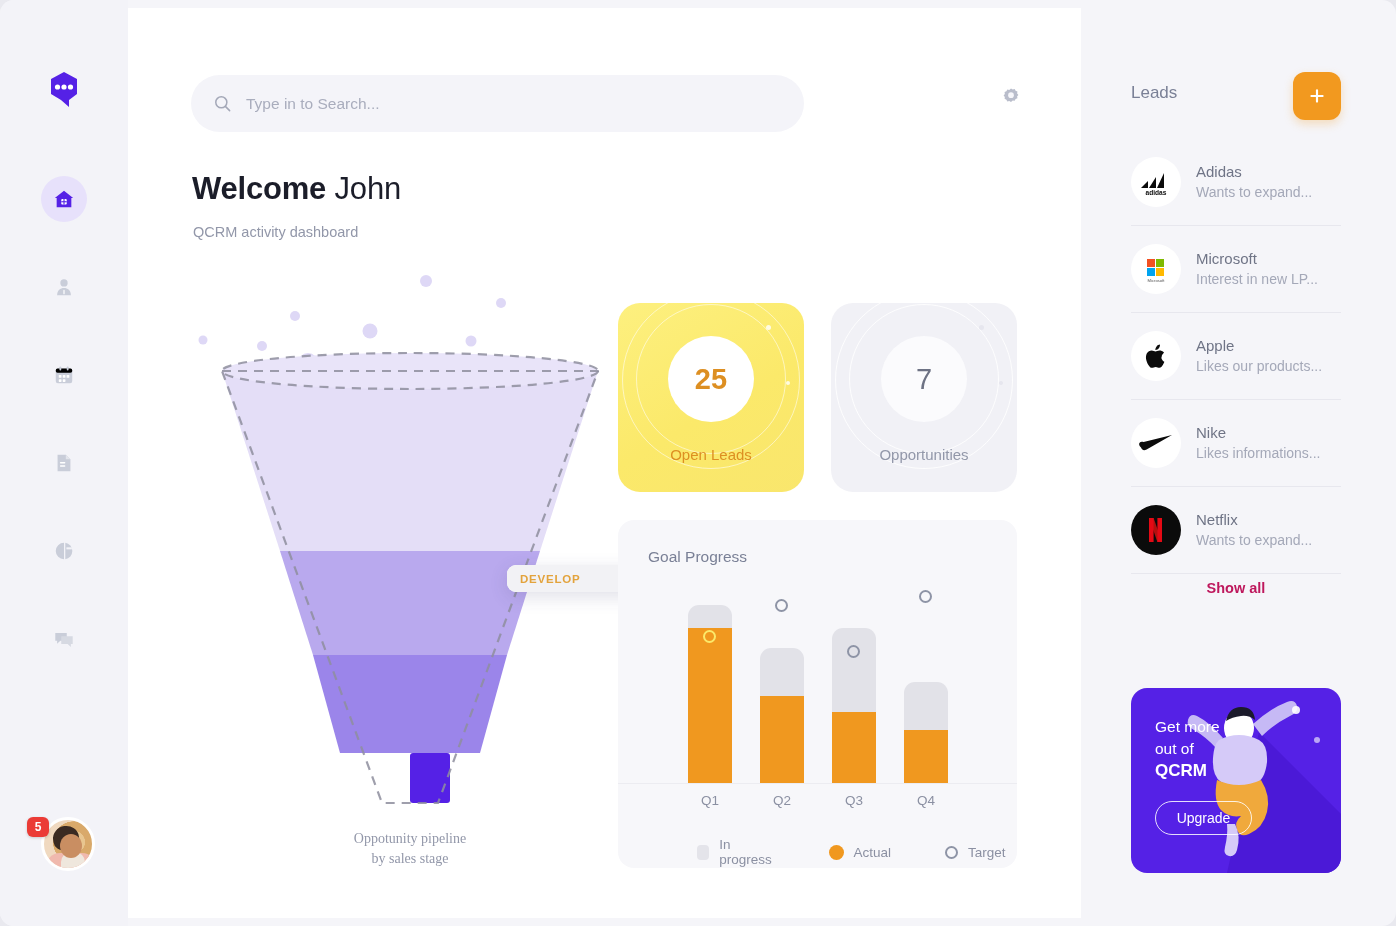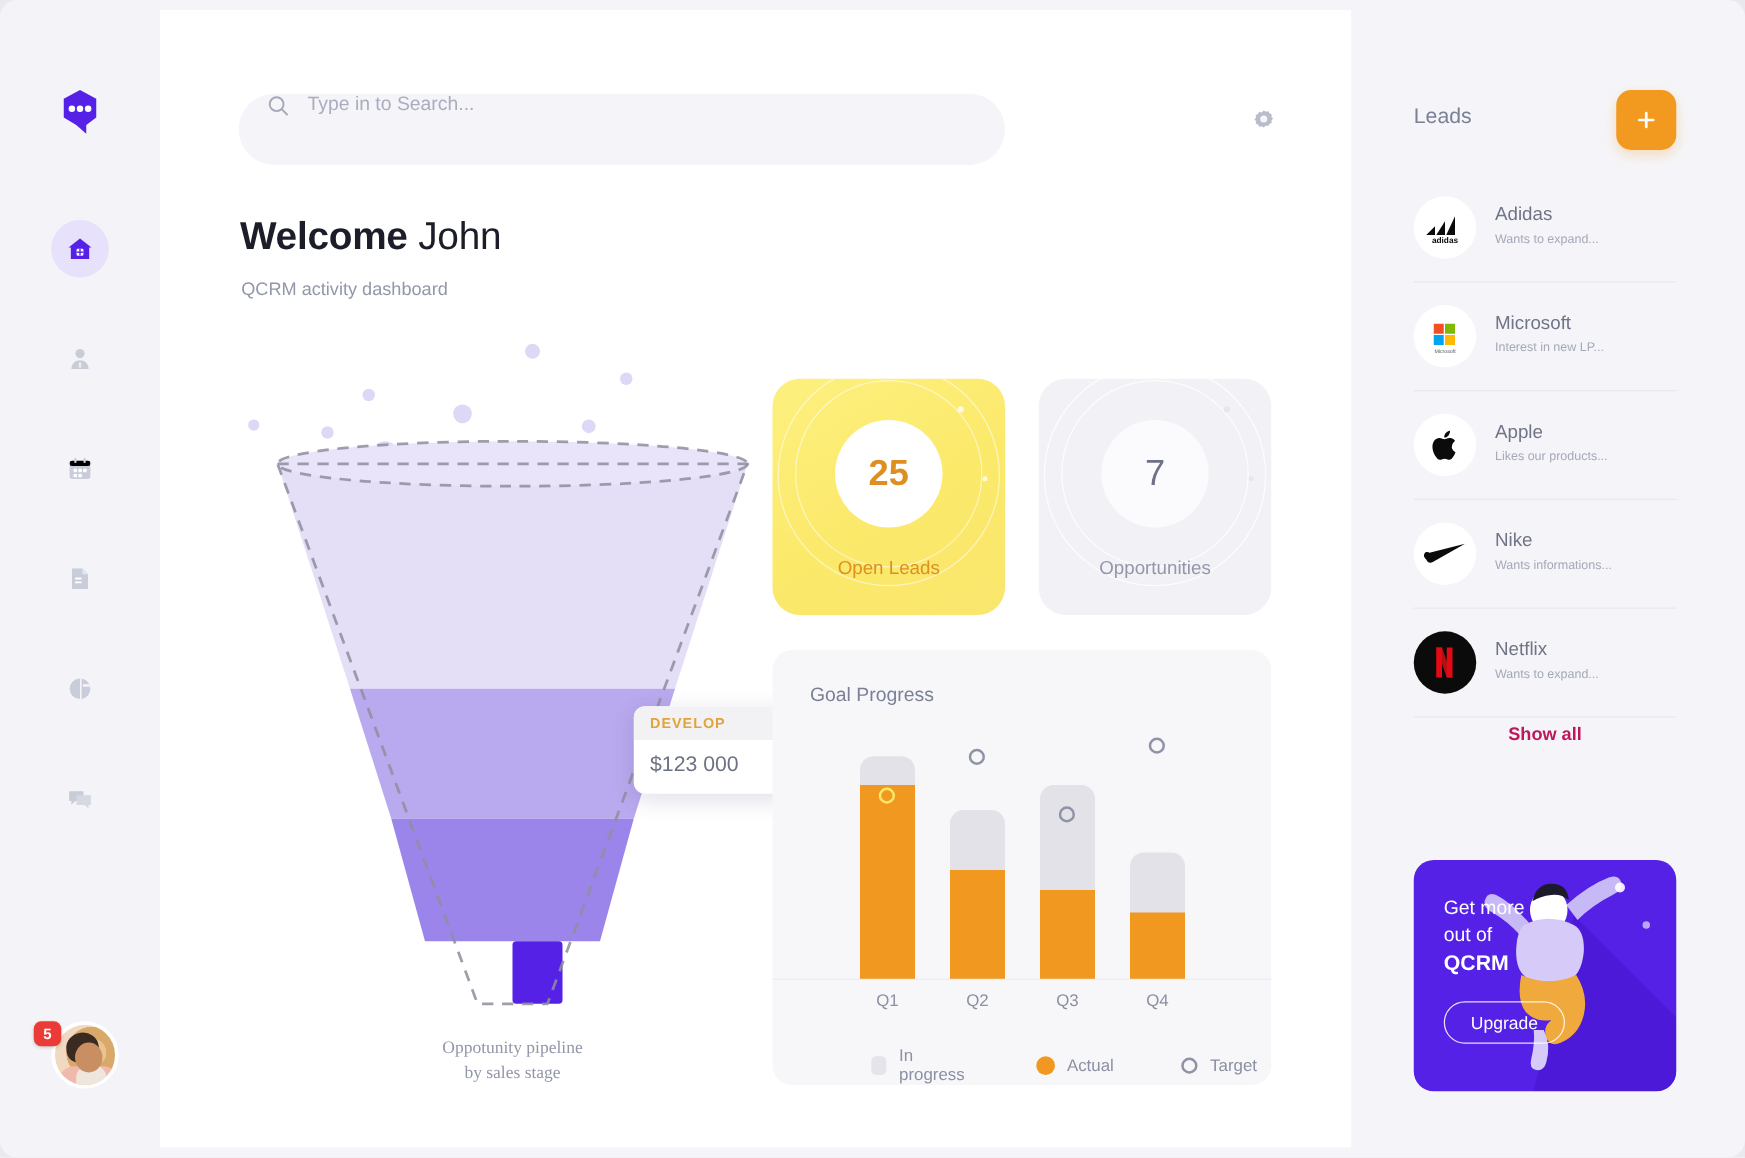--- a/index.html
+++ b/index.html
@@ -65,21 +65,21 @@
   
   #main {
     position: absolute; left: 128px; top: 8px;
     width: 953px; height: 910px;
     background: #ffffff;
   }
   #searchbar {
     position: absolute; left: 63px; top: 67px;
     width: 613px; height: 57px;
     background: #f4f4f9; border-radius: 29px;
-    display: flex; align-items: flex-start; padding: 0 22px;
+    display: flex; align-items: center; padding: 0 22px;
   }
   #searchbar input {
     border: 0; outline: 0; background: transparent;
     font-family: "Liberation Sans", sans-serif;
     font-size: 15.5px; color: #6f7384;
     margin-left: 14px; width: 520px;
   }
   #searchbar input::placeholder { color: #a9adbd; }
   #gear { position: absolute; left: 872px; top: 78px; cursor: pointer; }
 
@@ -185,21 +185,21 @@
     display:flex; align-items:center; height:87px;
     border-bottom:1px solid #e7e7ee; cursor:pointer;
   }
   .lead-logo {
     width:50px; height:50px; border-radius:50%; background:#fff;
     display:flex; align-items:center; justify-content:center; flex:0 0 50px;
     overflow:hidden;
   }
   .lead-txt { margin-left:15px; overflow:hidden; }
   .lead-name { font-size:15px; color:#6f7486; line-height:20px; }
-  .lead-desc { font-size:10px; color:#a4a8b8; line-height:20px; white-space:nowrap; }
+  .lead-desc { font-size:14px; color:#a4a8b8; line-height:20px; white-space:nowrap; }
   #show-all {
     position:absolute; left:50px; top:580px; width:210px; text-align:center;
     font-size:14.5px; font-weight:700; color:#be185d; cursor:pointer;
   }
   #promo {
     position:absolute; left:50px; top:688px; width:210px; height:185px;
     background:#5521e6; border-radius:16px; overflow:hidden;
   }
   .promo-text { position:absolute; left:24px; top:28px; color:#fff; font-size:15.5px; line-height:22px; }
   .promo-text b { font-weight:700; font-size:17px; }
@@ -343,21 +343,20 @@
         <path d="M123 392 L317 392 L290 490 L150 490 Z" fill="#9b85ea"></path>
 
         <rect x="155" y="490" width="40" height="50" fill="#5521e6" rx="3" transform="translate(65,0)"></rect>
 
         <path d="M32 108 L408 108 L248 540 L192 540 Z" fill="none" stroke="#8e8e9e" stroke-width="2.2" stroke-dasharray="9 7" stroke-linejoin="round" opacity=".85"></path>
         <ellipse cx="220" cy="108" rx="188" ry="18" fill="none" stroke="#8e8e9e" stroke-width="2.2" stroke-dasharray="9 7" opacity=".85"></ellipse>
       </svg>
 
       <div id="tooltip">
         <div class="tt-head">DEVELOP</div>
-        <div class="tt-val">$123 000</div>
       </div>
 
       <div class="funnel-caption">
         <div>Oppotunity pipeline</div>
         <div>by sales stage</div>
       </div>
     </div>
 
     <div class="stat" id="stat-leads">
       <div class="stat-ring" style="width:150px;height:150px;left:18px;top:1px;"></div>
@@ -492,21 +491,21 @@
       </div>
 
       <div class="lead">
         <div class="lead-logo">
           <svg width="36" height="16" viewBox="0 0 36 16">
             <path fill="#0b0b0b" d="M3 12.6C1.2 11 .6 9.2 1.6 7.8c.8-1.2 2.4-1.5 4-.7L34 0 8.6 14.4c-2.4 1.3-4.3 1-5.6-1.8z"></path>
           </svg>
         </div>
         <div class="lead-txt">
           <div class="lead-name">Nike</div>
-          <div class="lead-desc">Wants informations...</div>
+          <div class="lead-desc">Likes informations...</div>
         </div>
       </div>
 
       <div class="lead" style="border-bottom:1px solid #e7e7ee;">
         <div class="lead-logo" style="background:#0b0b0b;">
           <svg width="22" height="30" viewBox="0 0 22 30">
             <path fill="#b3100f" d="M4 3h4.6l8.4 24H12.4z"></path>
             <rect x="4" y="3" width="4.6" height="24" fill="#e50914"></rect>
             <rect x="12.4" y="3" width="4.6" height="24" fill="#e50914"></rect>
           </svg>

